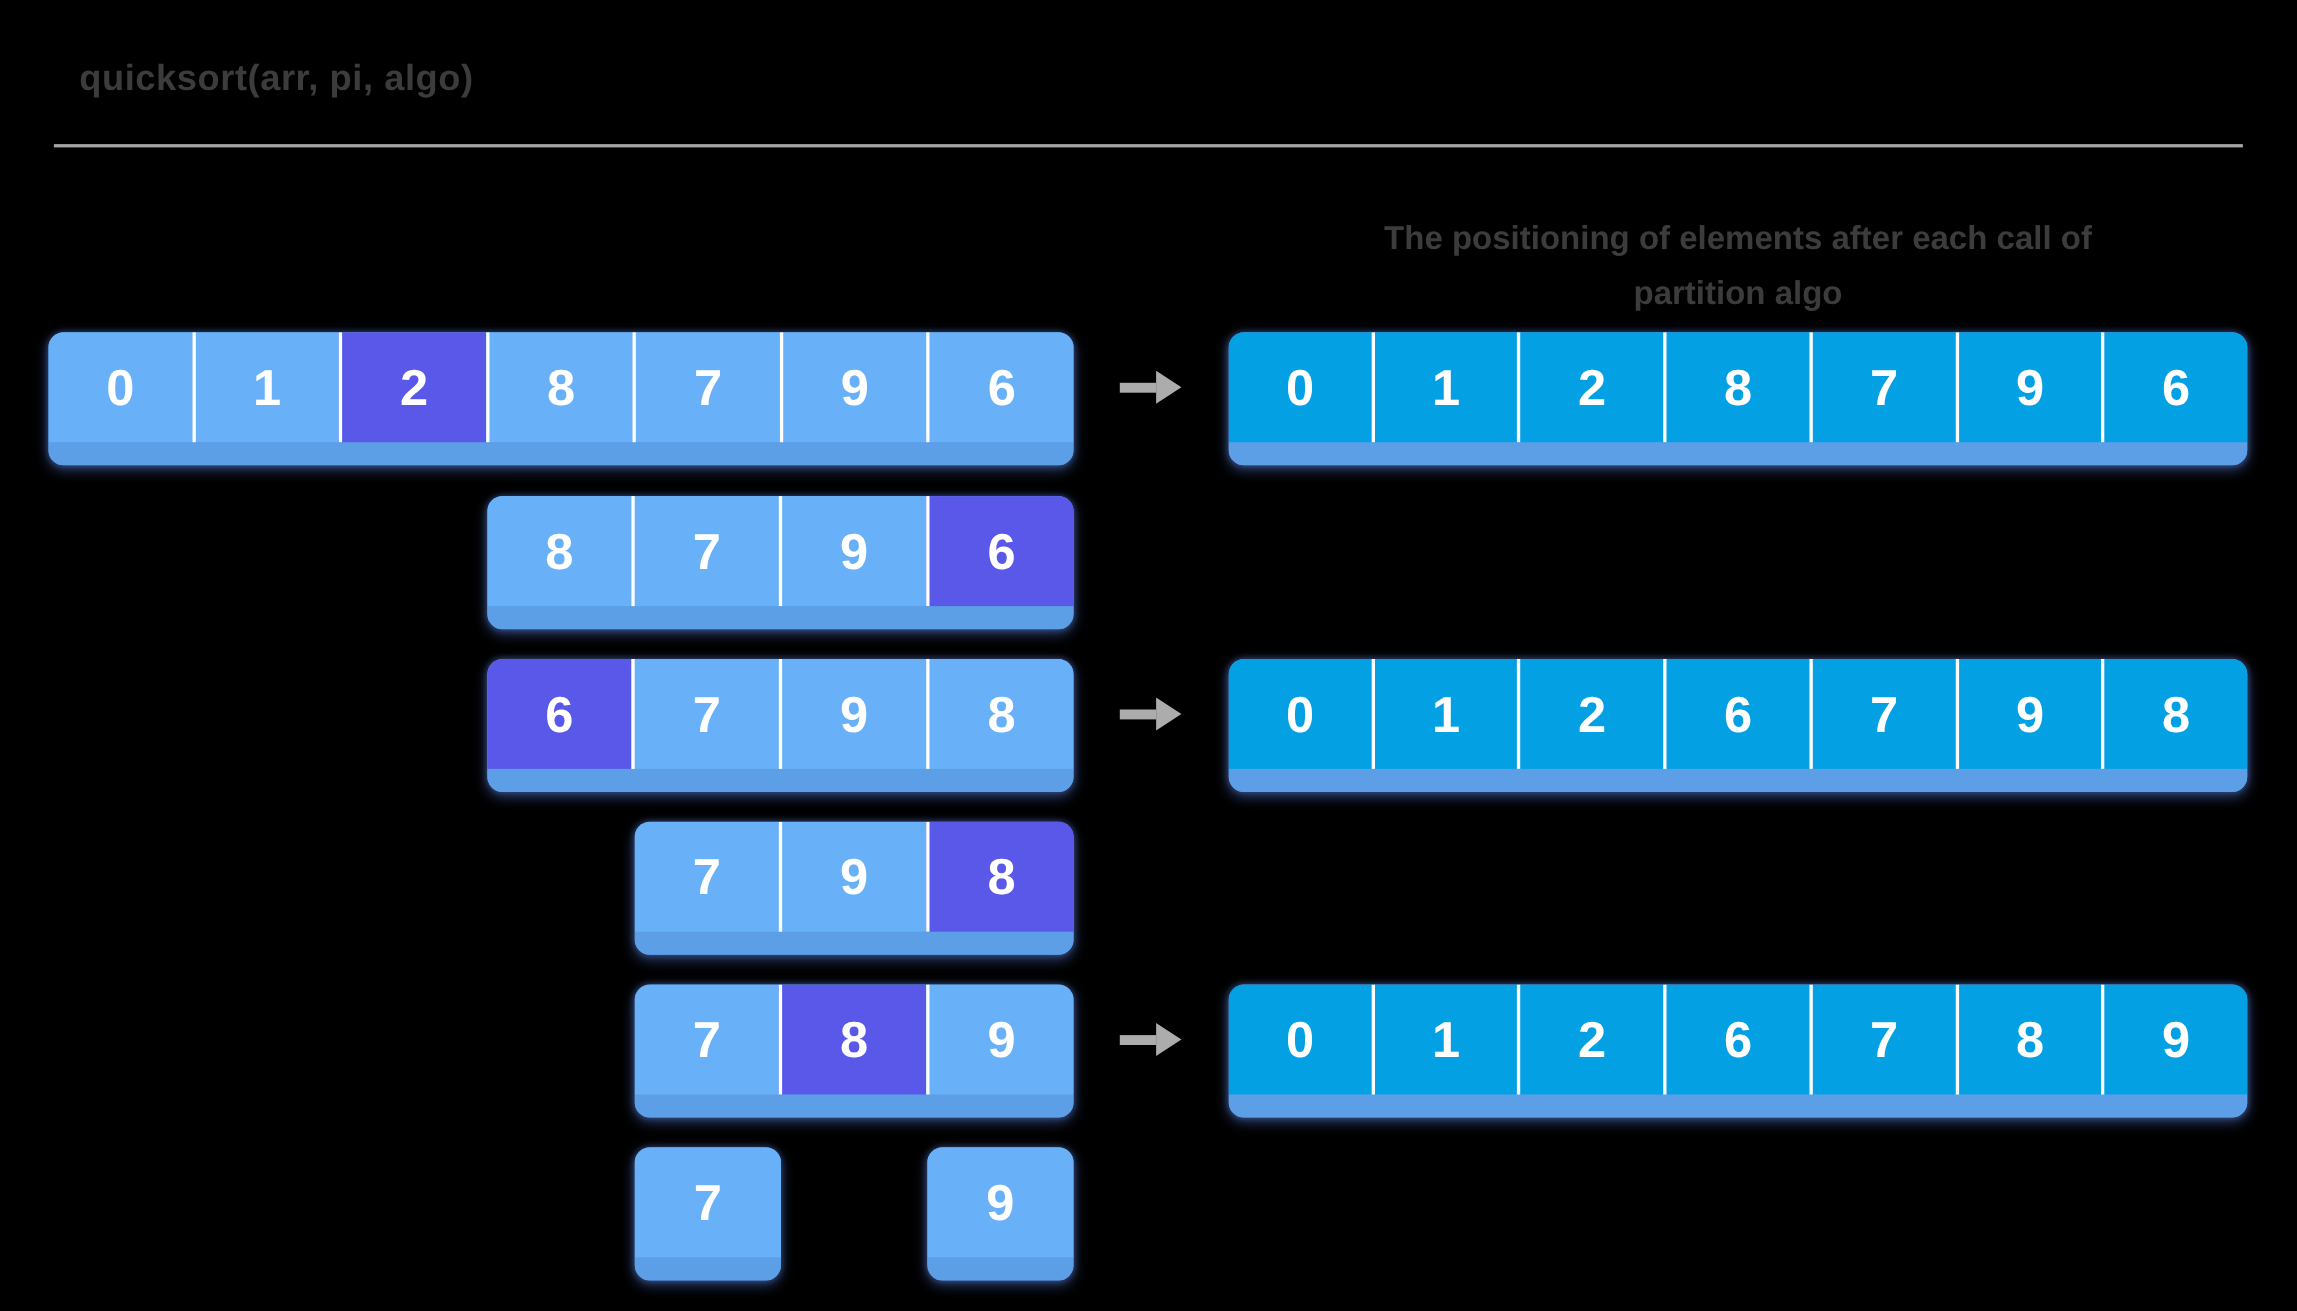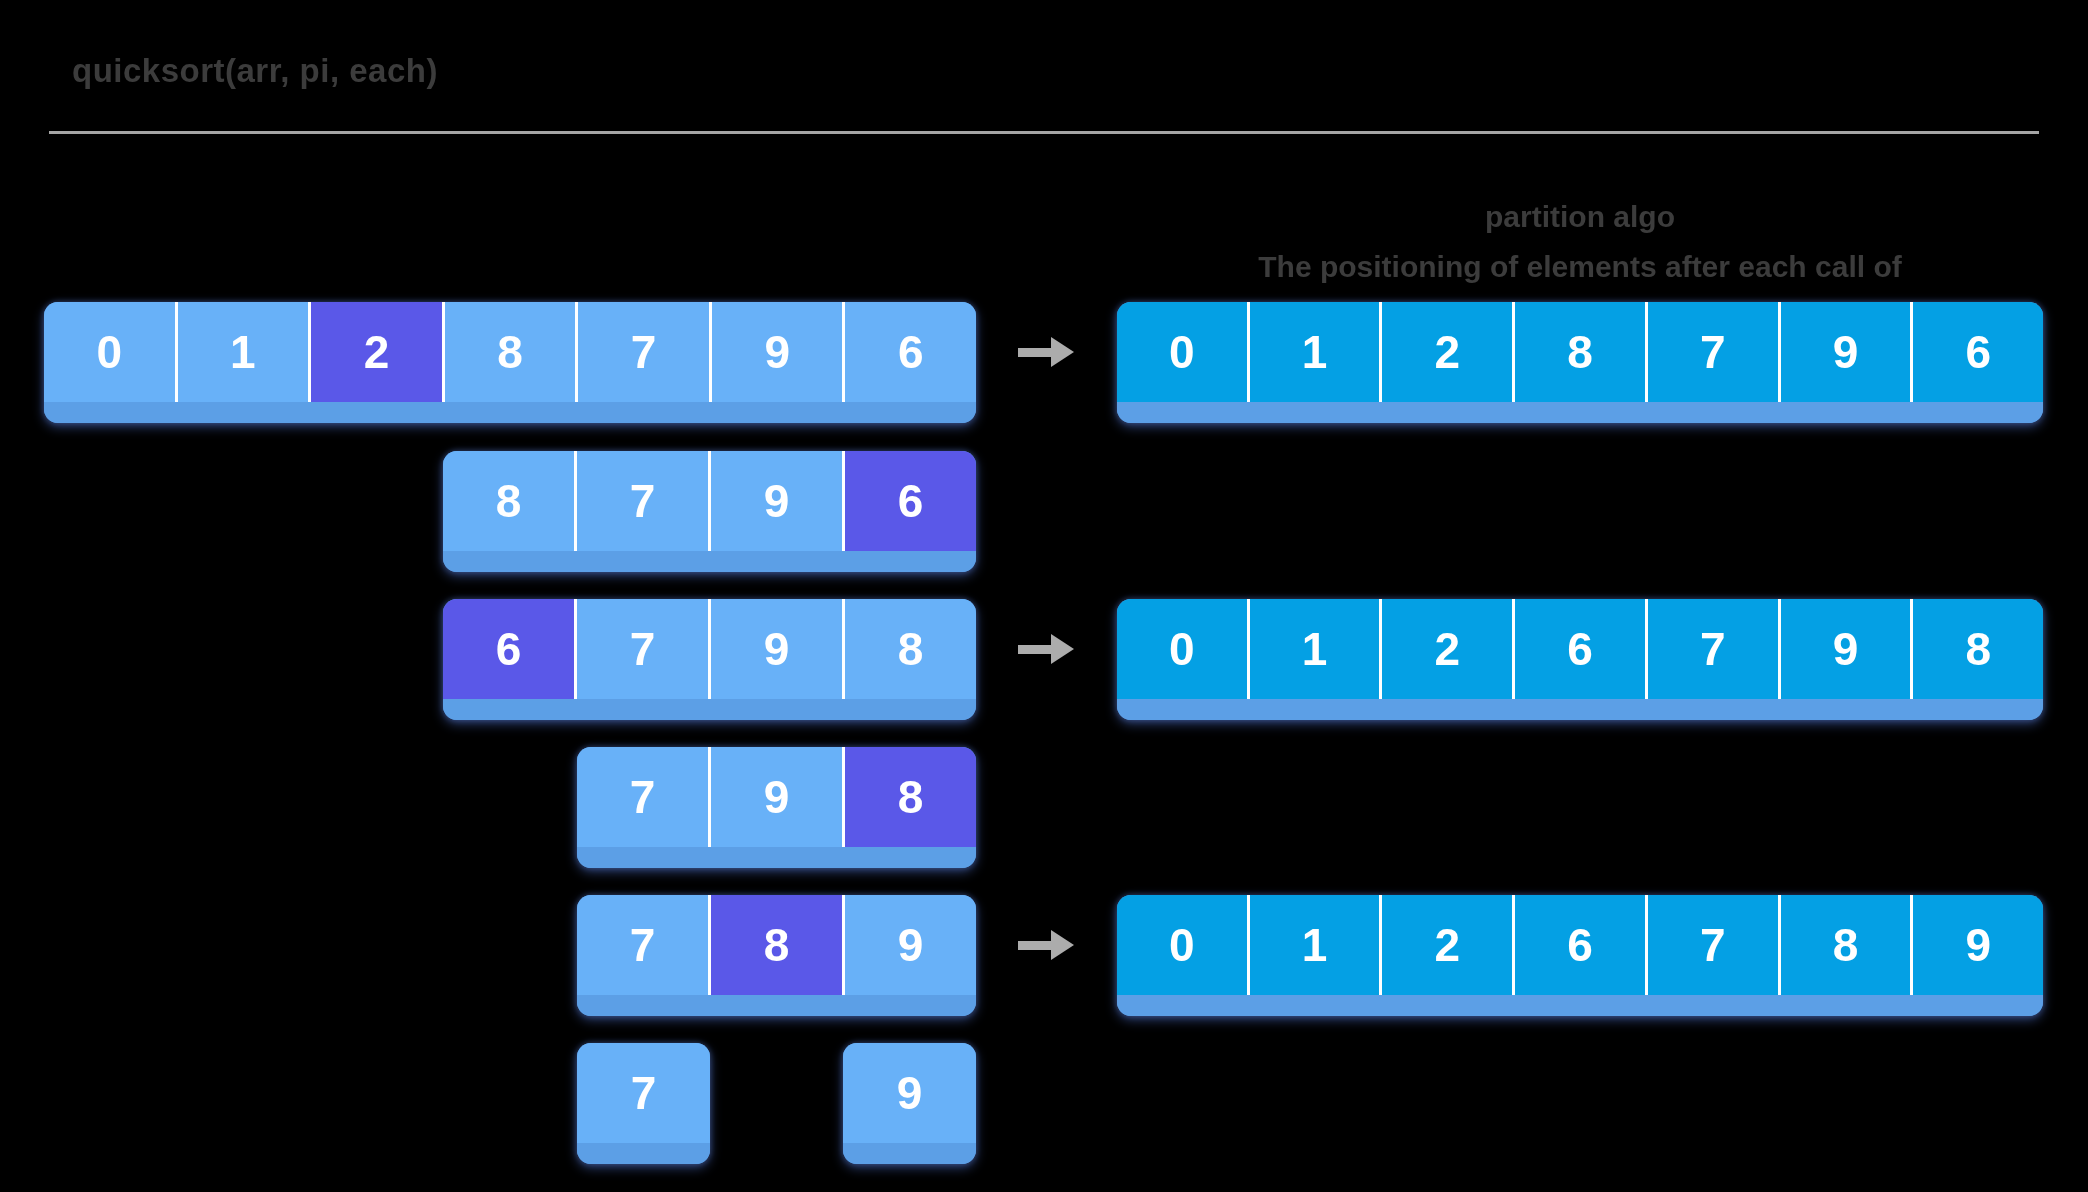--- a/index.html
+++ b/index.html
@@ -55,25 +55,25 @@
     width:0;height:0;
     border-left:23px solid var(--arrow,#ACACAC);
     border-top:15px solid transparent;
     border-bottom:15px solid transparent;
   }
 </style>
 </head>
 <body>
 
 <div id="stage" style="--background: #000000; --light-cell: #68B1F8; --pivot-cell: #5A58E8; --result-cell: #04A0E4; --base-band: #5C9FE6; --divider: #FFFFFF; --number-text: #FFFFFF; --heading-text: #3C3C3C; --arrow: #ACACAC; --rule: #A5A5A5;">
-  <div class="title">quicksort(arr, pi, each)</div>
+  <div class="title">quicksort(arr, pi, algo)</div>
   <div class="rule"></div>
   <div class="heading">
+    <span class="hline">The positioning of elements after each call of</span>
     <span class="hline">partition algo</span>
-    <span class="hline">The positioning of elements after each call of</span>
   </div>
   <div id="rows-root">
       <div class="array light" style="left: 44px; top: 302px; width: 932px;">
         <div class="cells">
           <div class="cell">
             <span>0</span>
           </div>
           <div class="cell">
             <span>1</span>
           </div>

